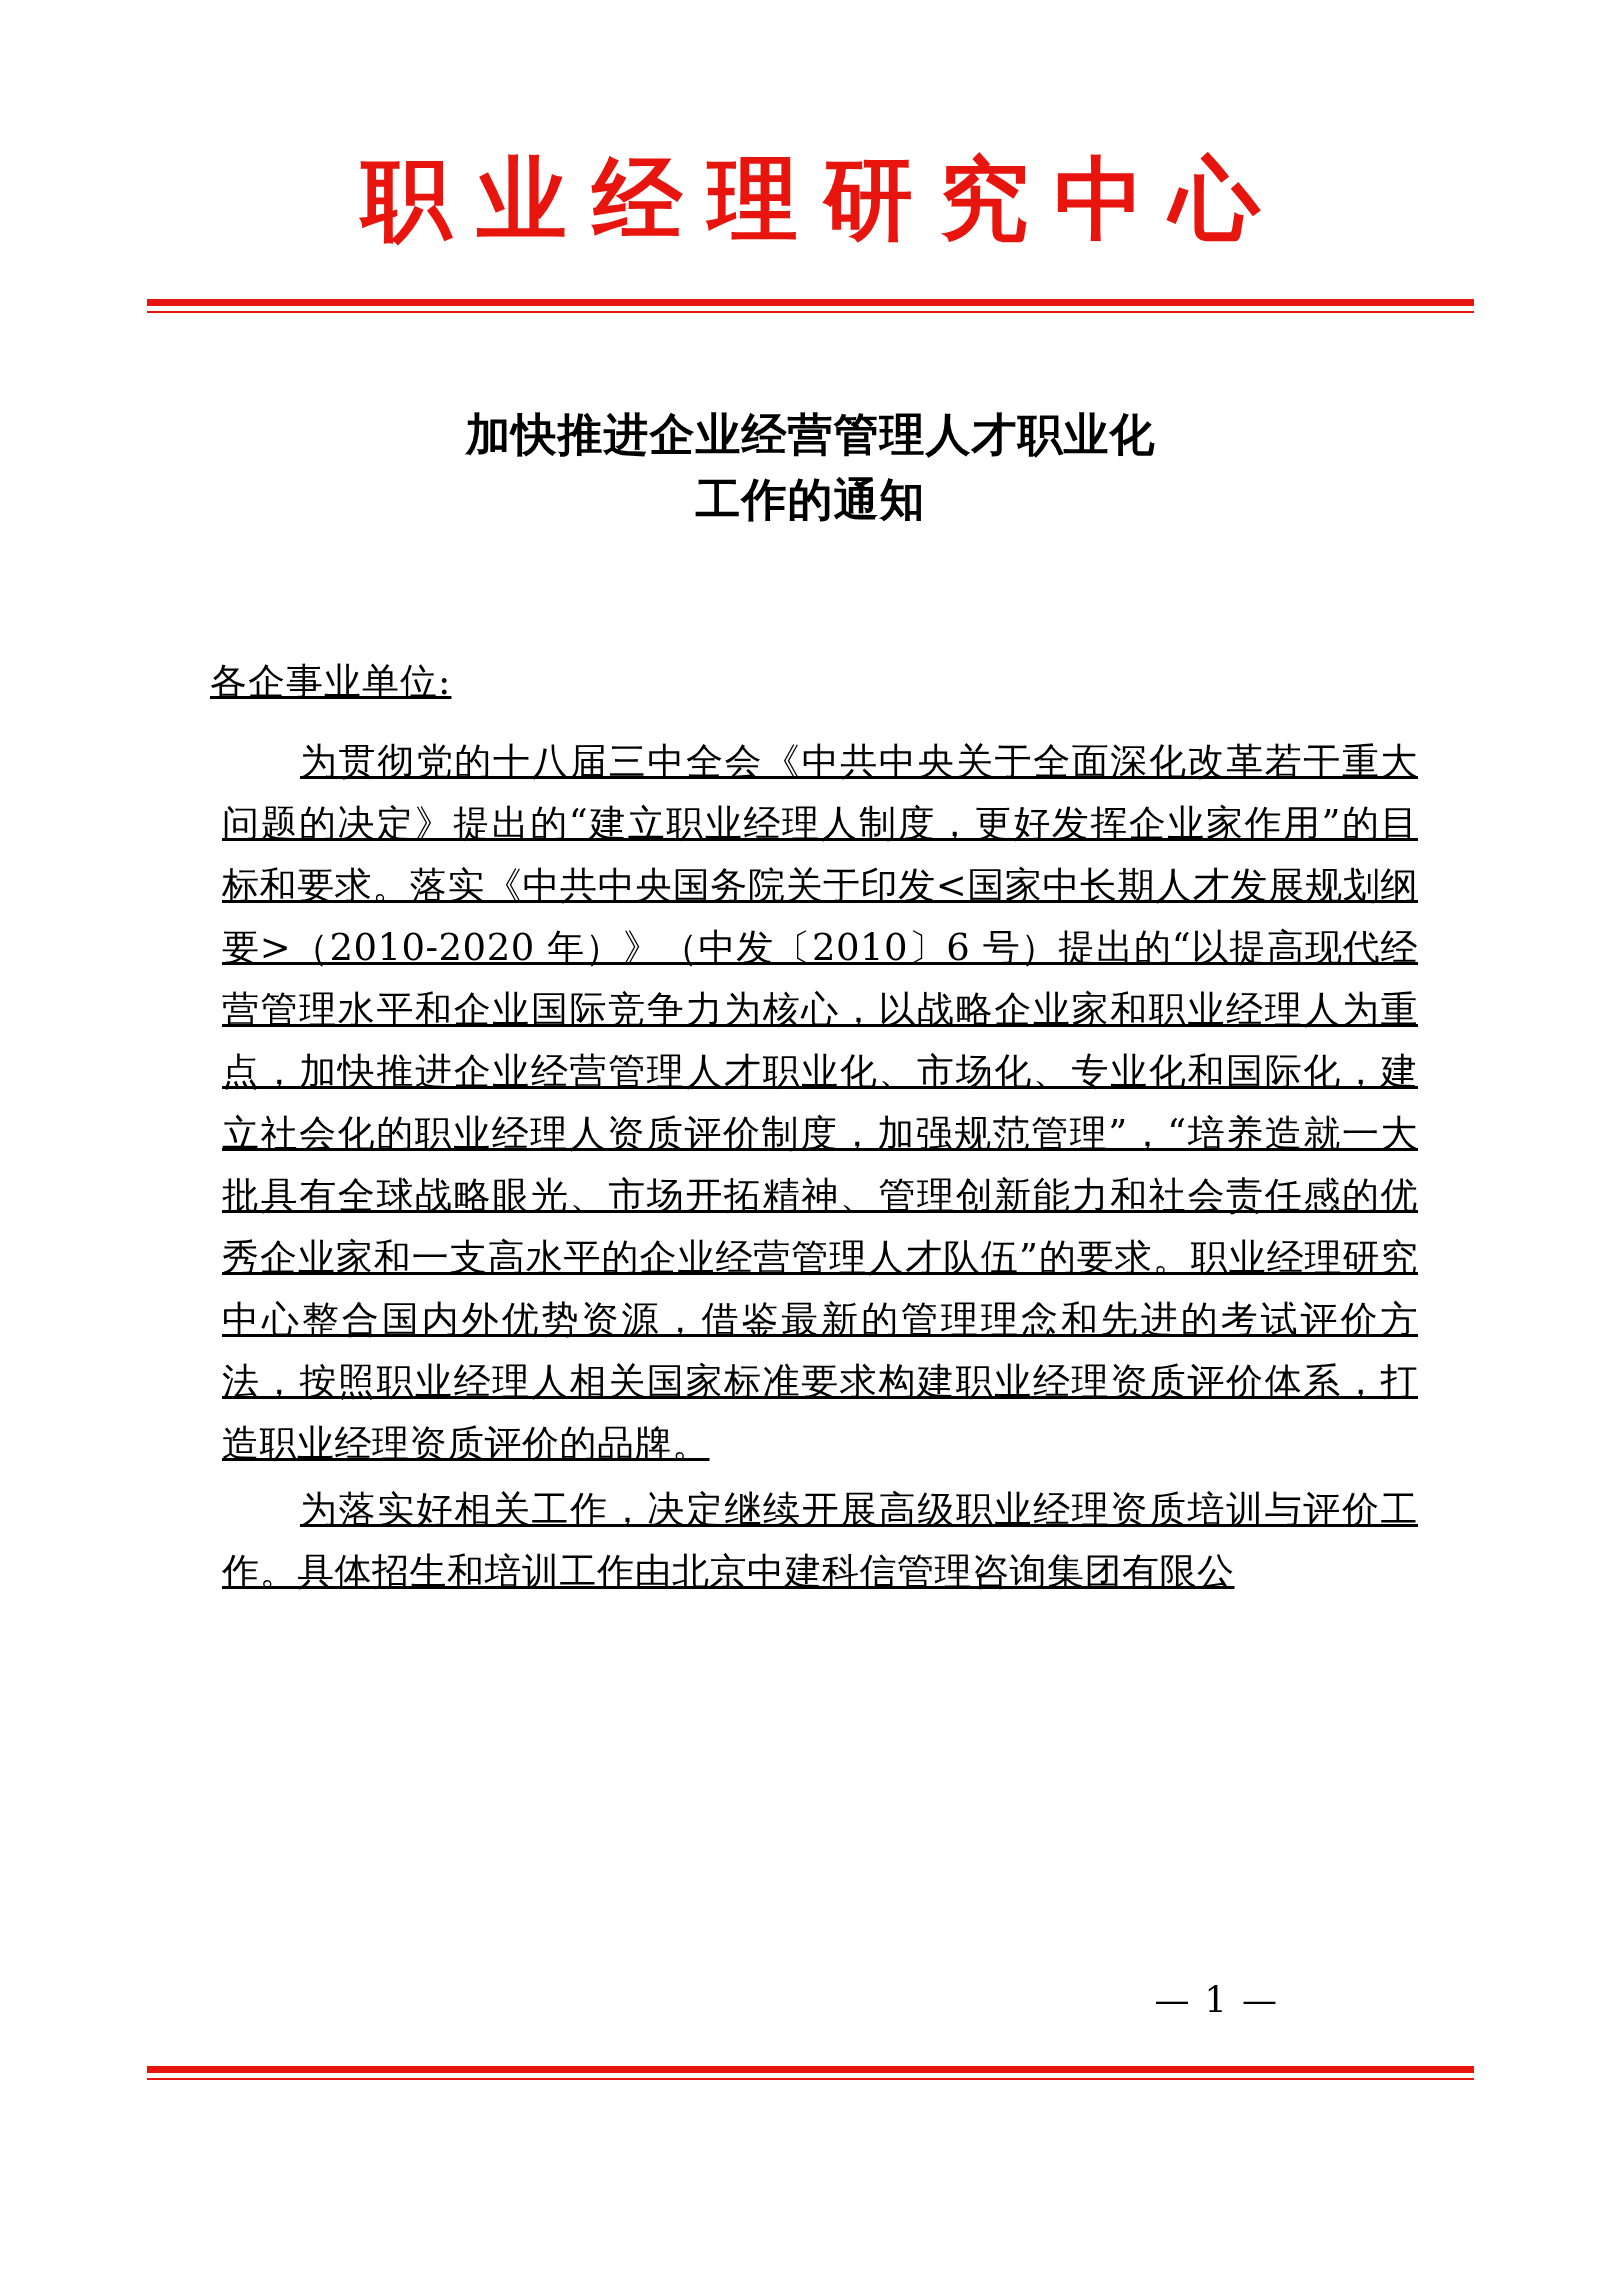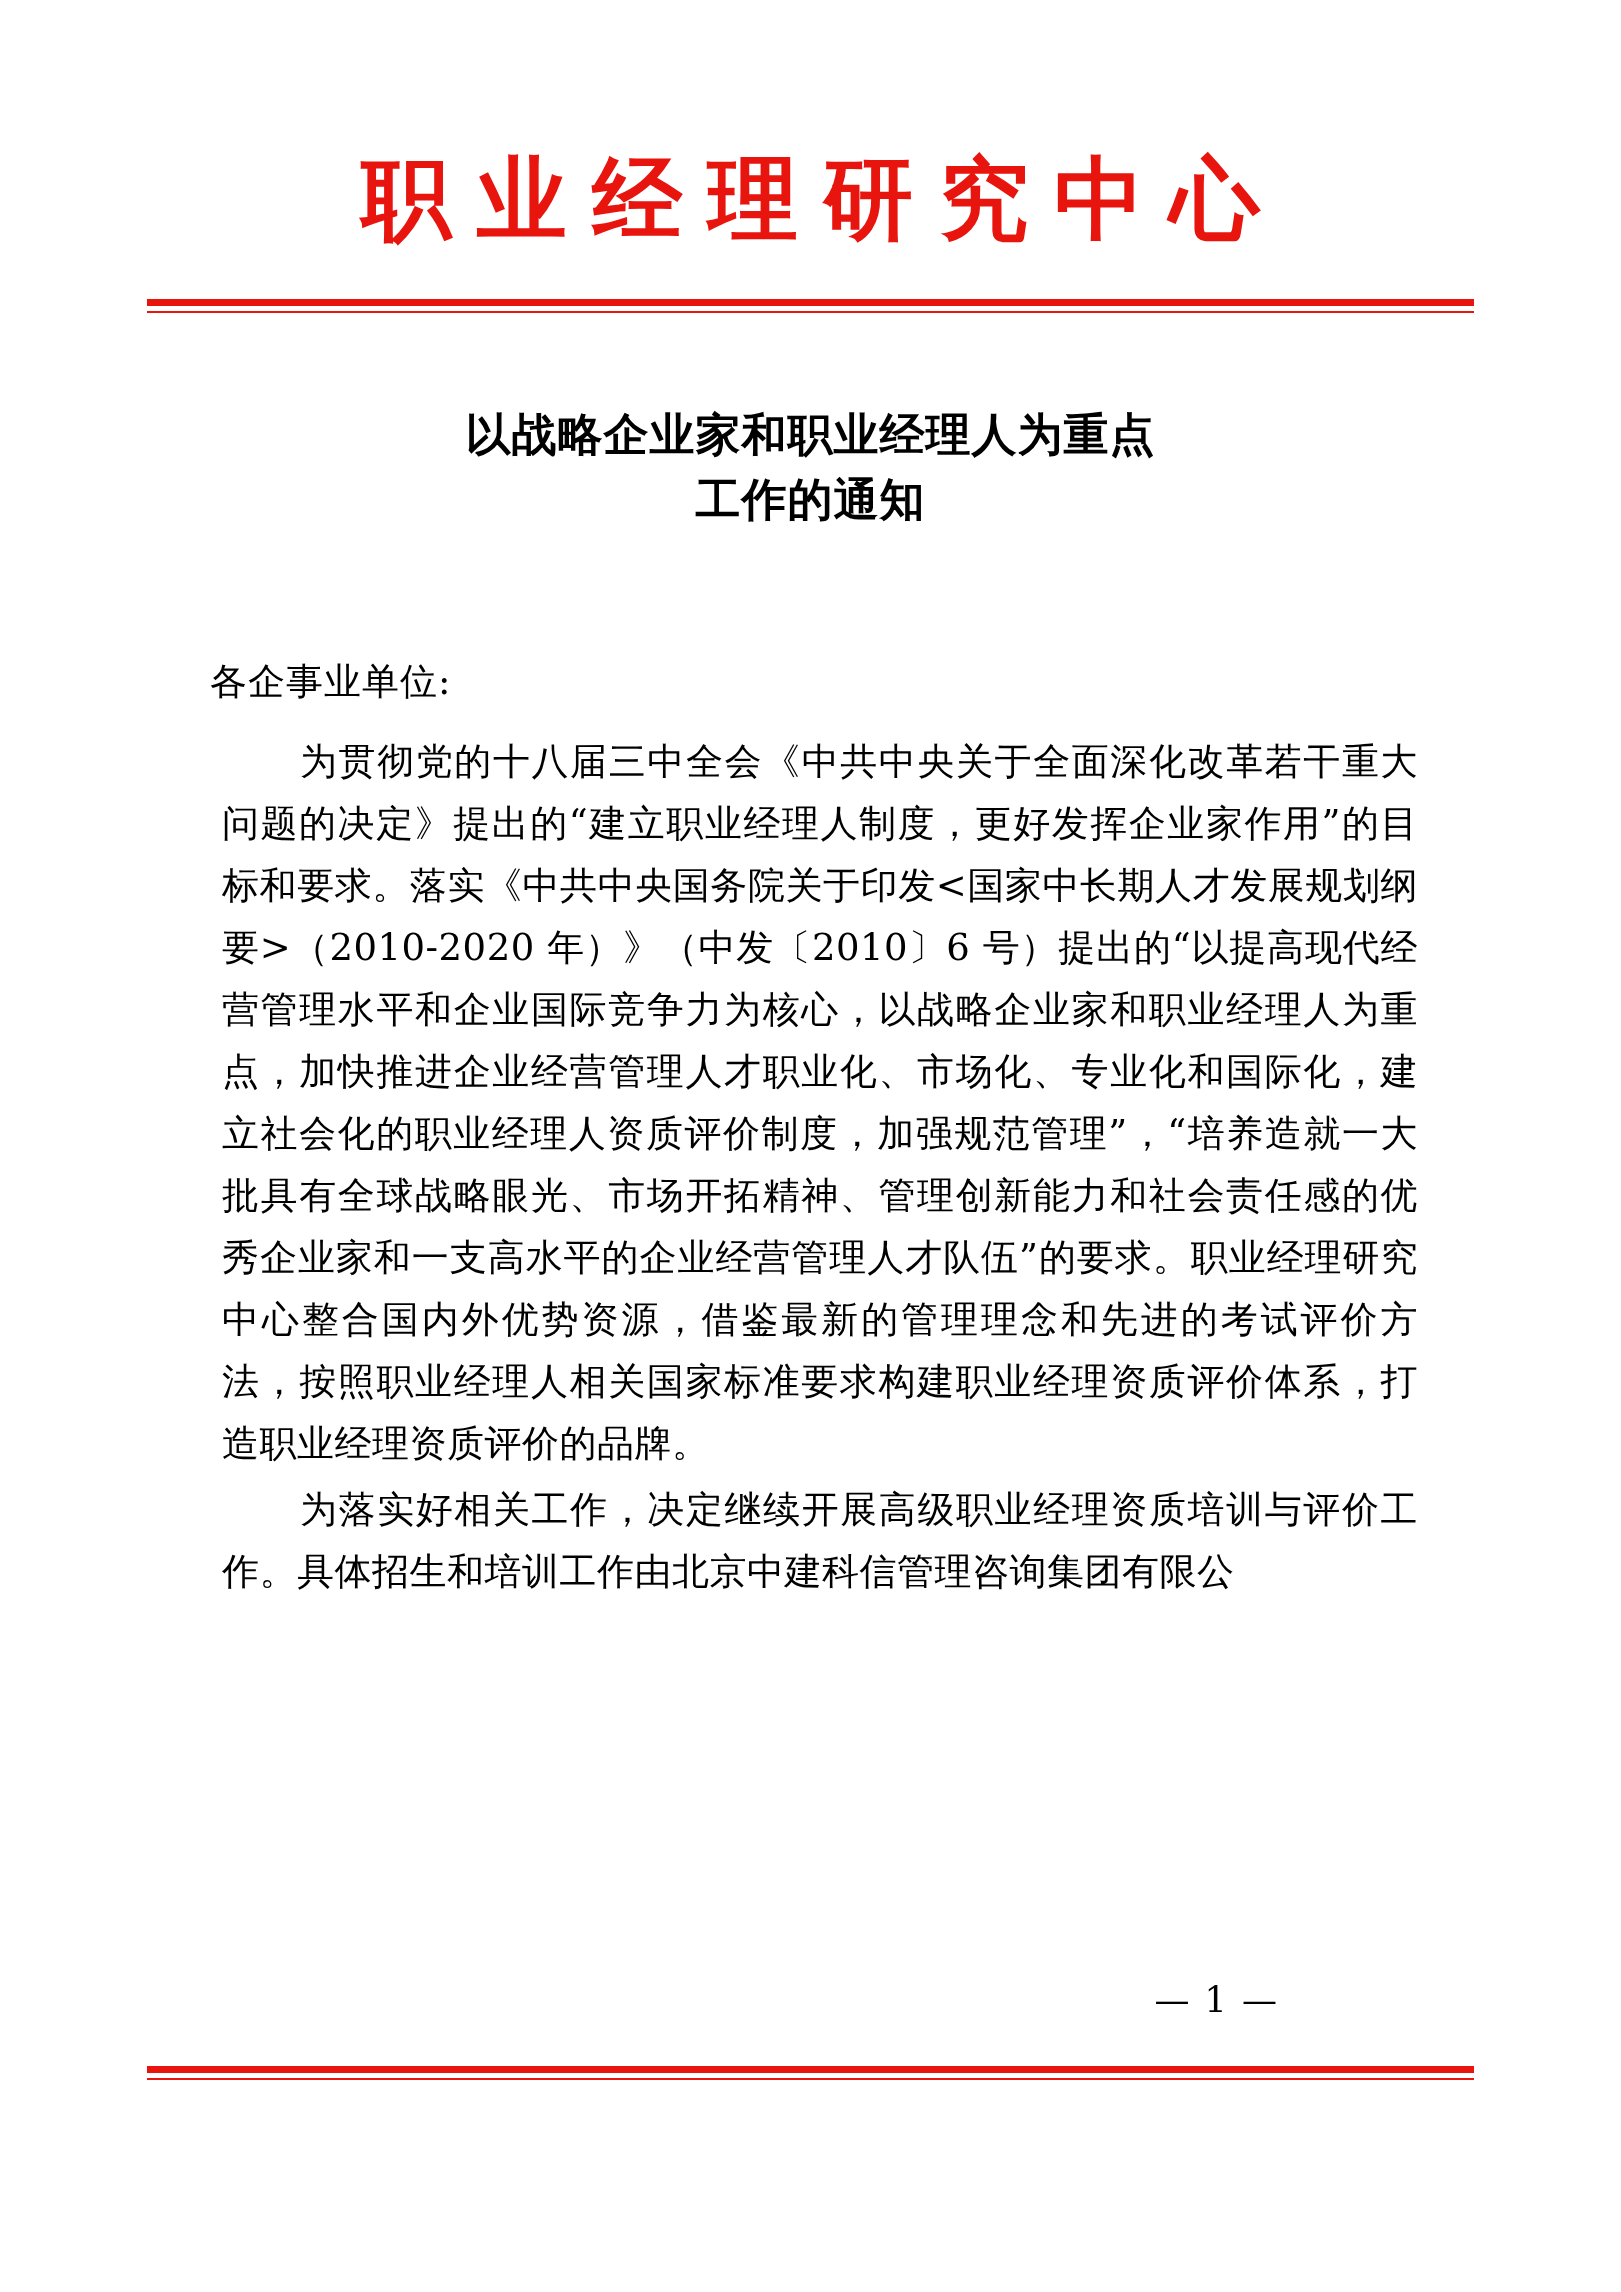--- a/index.html
+++ b/index.html
@@ -72,20 +72,21 @@
   .doc-title-line {
     display: block;
   }
 
   
   .body-block {
     position: absolute;
     left: 210px;
     top: 663px;
     width: 1208px;
+    text-decoration: underline;
   }
   .salutation {
     font-size: 37px;
     line-height: 1.0;
     margin-bottom: 31px;
     letter-spacing: 1px;
   }
   p.para {
     font-size: 37px;
     line-height: 62px;
@@ -116,21 +117,21 @@
   <div class="letterhead">
     <div class="letterhead-title">职业经理研究中心</div>
   </div>
 
   <div class="rule-group rule-top">
     <div class="rule-thick"></div>
     <div class="rule-thin"></div>
   </div>
 
   <div class="doc-title">
-    <span class="doc-title-line">以战略企业家和职业经理人为重点</span>
+    <span class="doc-title-line">加快推进企业经营管理人才职业化</span>
     <span class="doc-title-line">工作的通知</span>
   </div>
 
   <div class="body-block">
     <div class="salutation">各企事业单位:</div>
     <p class="para">为贯彻党的十八届三中全会《中共中央关于全面深化改革若干重大问题的决定》提出的“建立职业经理人制度，更好发挥企业家作用”的目标和要求。落实《中共中央国务院关于印发&lt;国家中长期人才发展规划纲要&gt;（2010-2020 年）》（中发〔2010〕6 号）提出的“以提高现代经营管理水平和企业国际竞争力为核心，以战略企业家和职业经理人为重点，加快推进企业经营管理人才职业化、市场化、专业化和国际化，建立社会化的职业经理人资质评价制度，加强规范管理”，“培养造就一大批具有全球战略眼光、市场开拓精神、管理创新能力和社会责任感的优秀企业家和一支高水平的企业经营管理人才队伍”的要求。职业经理研究中心整合国内外优势资源，借鉴最新的管理理念和先进的考试评价方法，按照职业经理人相关国家标准要求构建职业经理资质评价体系，打造职业经理资质评价的品牌。</p>
     <p class="para">为落实好相关工作，决定继续开展高级职业经理资质培训与评价工作。具体招生和培训工作由北京中建科信管理咨询集团有限公</p>
   </div>
 
   <div class="page-number">— 1 —</div>

